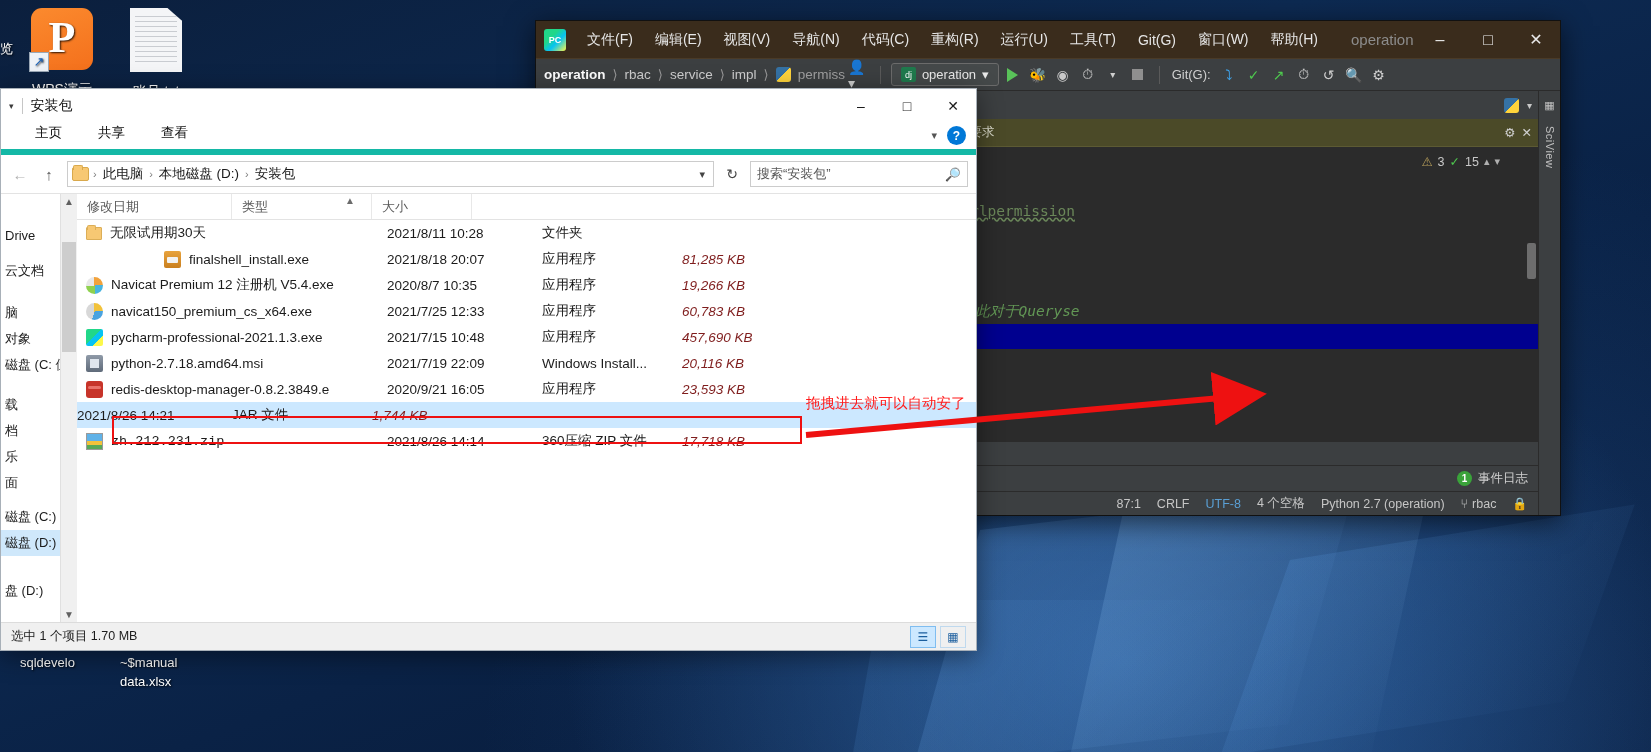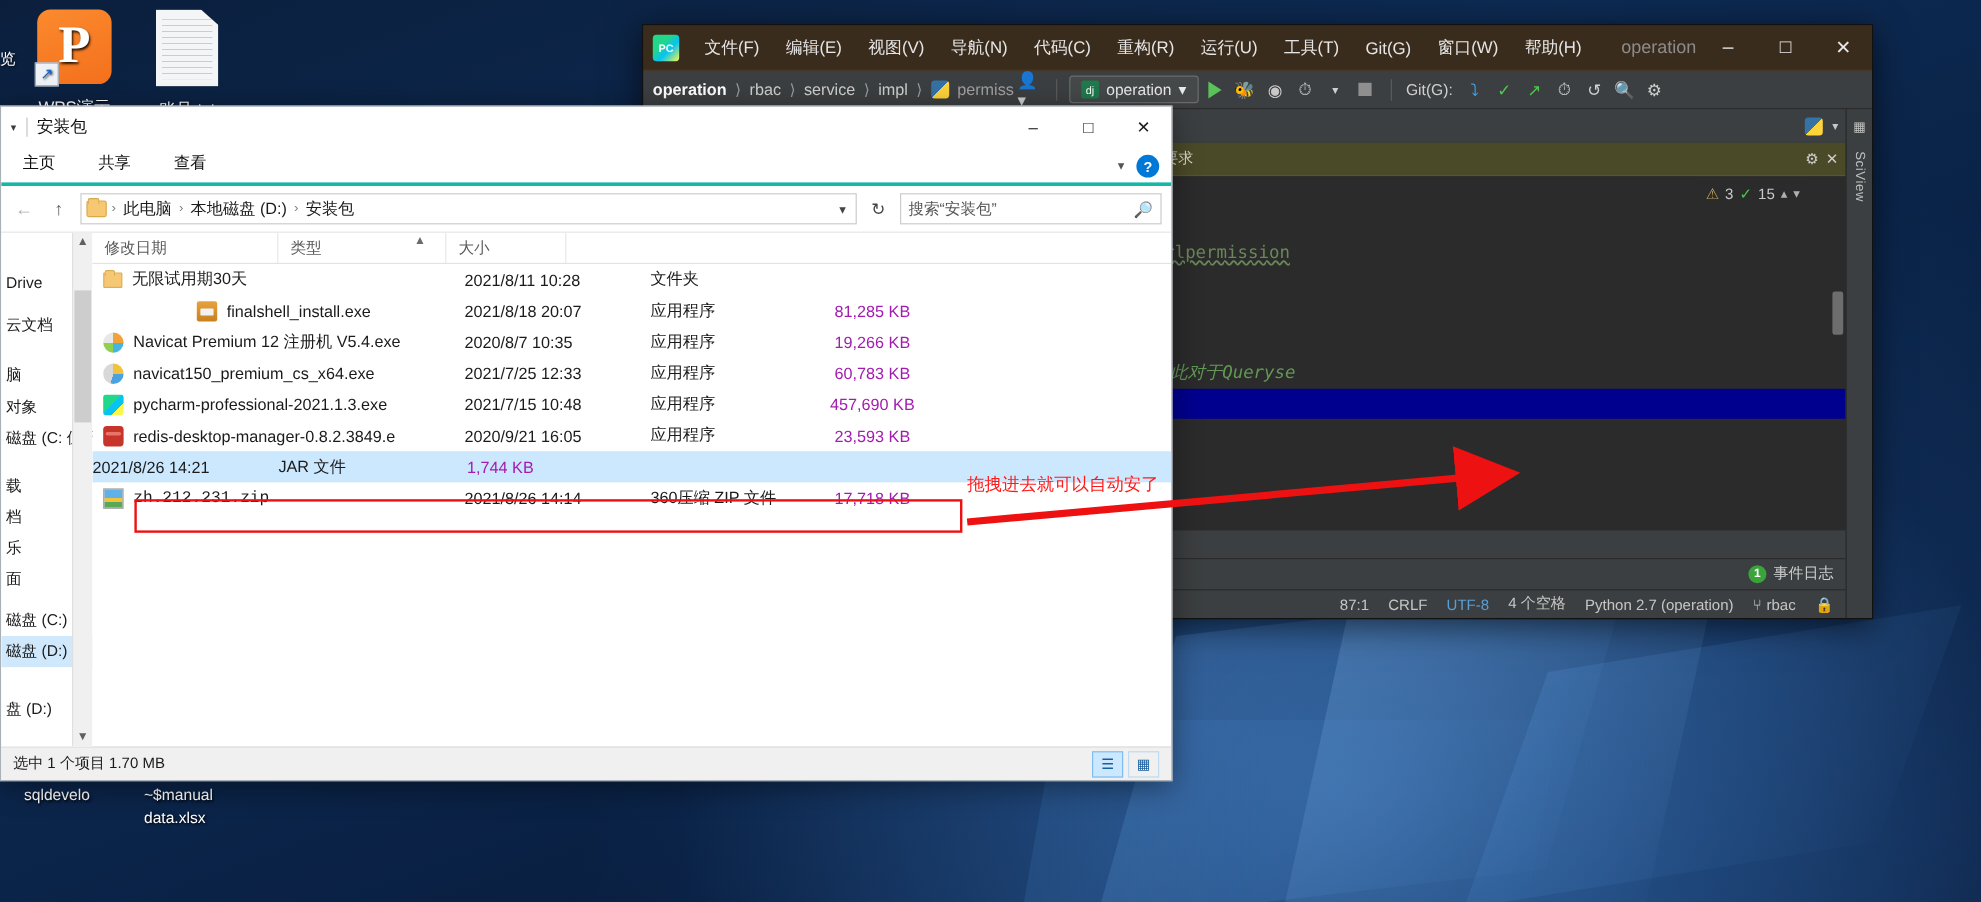--- a/index.html
+++ b/index.html
@@ -263,21 +263,21 @@
   .qat-sep { width: 1px; height: 16px; background: #c6c6c6; margin: 0 8px; }
   .ex-title { font-size: 14px; color: #101010; }
   .ex-winbtns { margin-left: auto; display: flex; height: 100%; }
   .ex-winbtn {
     width: 46px; display: flex; align-items: center; justify-content: center;
     color: #1b1b1b; font-size: 14px;
   }
 
   .ex-ribbon {
     height: 32px; background: #ffffff; display: flex; align-items: flex-end;
-    padding-left: 0px; border-bottom: 3px solid #14b8a6;
+    padding-left: 16px; border-bottom: 6px solid #14b8a6;
   }
   .rib-tab {
     padding: 5px 18px 7px; font-size: 13.5px; color: #111;
   }
   .rib-right { margin-left: auto; display: flex; align-items: center; gap: 10px; padding-right: 10px; padding-bottom: 4px; }
   .help-circle {
     width: 19px; height: 19px; border-radius: 50%; background: #0078d7; color: #fff;
     display: flex; align-items: center; justify-content: center; font-size: 12px; font-weight: bold;
   }
   .rib-chev { color: #555; font-size: 11px; }
@@ -340,21 +340,21 @@
   }
   .sort-caret { position: absolute; left: 268px; top: 1px; color: #6b6b6b; font-size: 10px; }
 
   .file-row {
     height: 26px; display: flex; align-items: center; font-size: 13.5px; color: #1b1b1b;
   }
   .file-row.selected { background: #cce8ff; }
   .c-name { display: flex; align-items: center; gap: 8px; padding-left: 9px; }
   .c-date { color: #1b1b1b; }
   .c-type { color: #1b1b1b; }
-  .c-size { text-align: center; padding-right: 10px; color: #a21caf; }
+  .c-size { text-align: left; padding-right: 10px; color: #7f1d1d; font-style: italic; }
 
   .fi { width: 17px; height: 17px; flex: none; position: relative; }
   .fi-folder { background: #f7c873; border: 1px solid #dcae57; border-radius: 1px; width: 16px; height: 13px; }
   .fi-folder::before { content:''; position:absolute; left:0; top:-3px; width:7px; height:4px;
     background:#f7c873; border:1px solid #dcae57; border-bottom:none; border-radius:2px 2px 0 0; }
   .fi-finalshell { background: linear-gradient(#e8a33d,#c97f1f); border-radius: 2px; }
   .fi-finalshell::after { content:''; position:absolute; left:3px; top:6px; right:3px; height:6px;
     background:#f2f2f2; border-radius:1px; }
   .fi-navicat { border-radius: 50%; background: conic-gradient(#f2a23b 0 25%, #48b4e0 25% 50%, #8fd14f 50% 75%, #e8e8e8 75% 100%); }
   .fi-navicat2 { border-radius: 50%; background: conic-gradient(#f2c23b 0 25%, #4aa3e0 25% 55%, #d8d8d8 55% 100%); }
@@ -717,20 +717,29 @@
       <div class="file-row">
         <span class="c-name" style="width:310px;">
             <span class="fi fi-pycharm"></span>
             <span>pycharm-professional-2021.1.3.exe</span>
           </span>
         <span class="c-date" style="width:155px;">2021/7/15 10:48</span>
         <span class="c-type" style="width:140px;">应用程序</span>
         <span class="c-size" style="width:100px;">457,690 KB</span>
       </div>
 
+      <div class="file-row">
+        <span class="c-name" style="width:310px;">
+            <span class="fi fi-msi"></span>
+            <span>python-2.7.18.amd64.msi</span>
+          </span>
+        <span class="c-date" style="width:155px;">2021/7/19 22:09</span>
+        <span class="c-type" style="width:140px;">Windows Install...</span>
+        <span class="c-size" style="width:100px;">20,116 KB</span>
+      </div>
 
       <div class="file-row">
         <span class="c-name" style="width:310px;">
             <span class="fi fi-redis"></span>
             <span>redis-desktop-manager-0.8.2.3849.e</span>
           </span>
         <span class="c-date" style="width:155px;">2020/9/21 16:05</span>
         <span class="c-type" style="width:140px;">应用程序</span>
         <span class="c-size" style="width:100px;">23,593 KB</span>
       </div>

